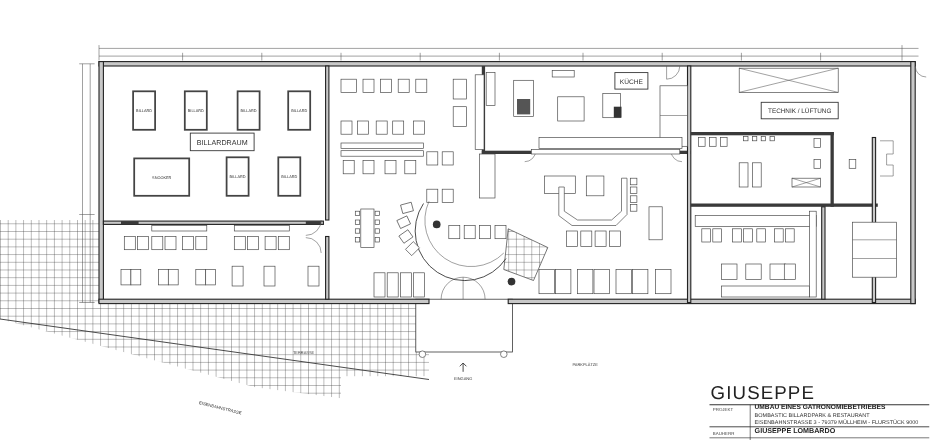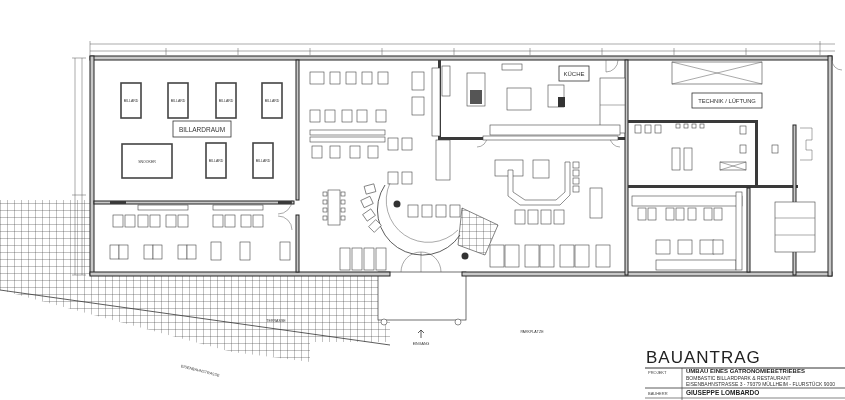--- a/index.html
+++ b/index.html
@@ -288,19 +288,19 @@
   <text class="svgtxt" x="421" y="345" font-size="3.6" text-anchor="middle">EINGANG</text>
   <text class="svgtxt" x="532" y="333" font-size="3.6" text-anchor="middle">PARKPLÄTZE</text>
   <text class="svgtxt" x="200" y="372" font-size="3.8" text-anchor="middle" transform="rotate(14 200 372)">EISENBAHNSTRASSE</text>
 
   <line x1="645" y1="368" x2="845" y2="368" stroke="#333" stroke-width="1"></line>
   <line x1="645" y1="388" x2="845" y2="388" stroke="#333" stroke-width="0.8"></line>
   <line x1="645" y1="398" x2="845" y2="398" stroke="#333" stroke-width="0.6"></line>
   <line x1="682" y1="368" x2="682" y2="400" stroke="#333" stroke-width="0.6"></line>
 </svg>
 
-<div class="overlay title-main">BAUANTRAG</div>
+<div class="overlay title-main">GIUSEPPE</div>
 <div class="overlay tb-small" style="left:648px; top:370px;">PROJEKT</div>
 <div class="overlay tb-bold" style="left:686px; top:368px; font-size:6px;">UMBAU EINES GATRONOMIEBETRIEBES</div>
 <div class="overlay tb-text" style="left:686px; top:375px;">BOMBASTIC BILLARDPARK &amp; RESTAURANT</div>
 <div class="overlay tb-text" style="left:686px; top:381px;">EISENBAHNSTRASSE 3 - 79379 MÜLLHEIM - FLURSTÜCK 9000</div>
 <div class="overlay tb-small" style="left:648px; top:391px;">BAUHERR</div>
 <div class="overlay tb-bold" style="left:686px; top:389px;">GIUSEPPE LOMBARDO</div>
 
 </body></html>

